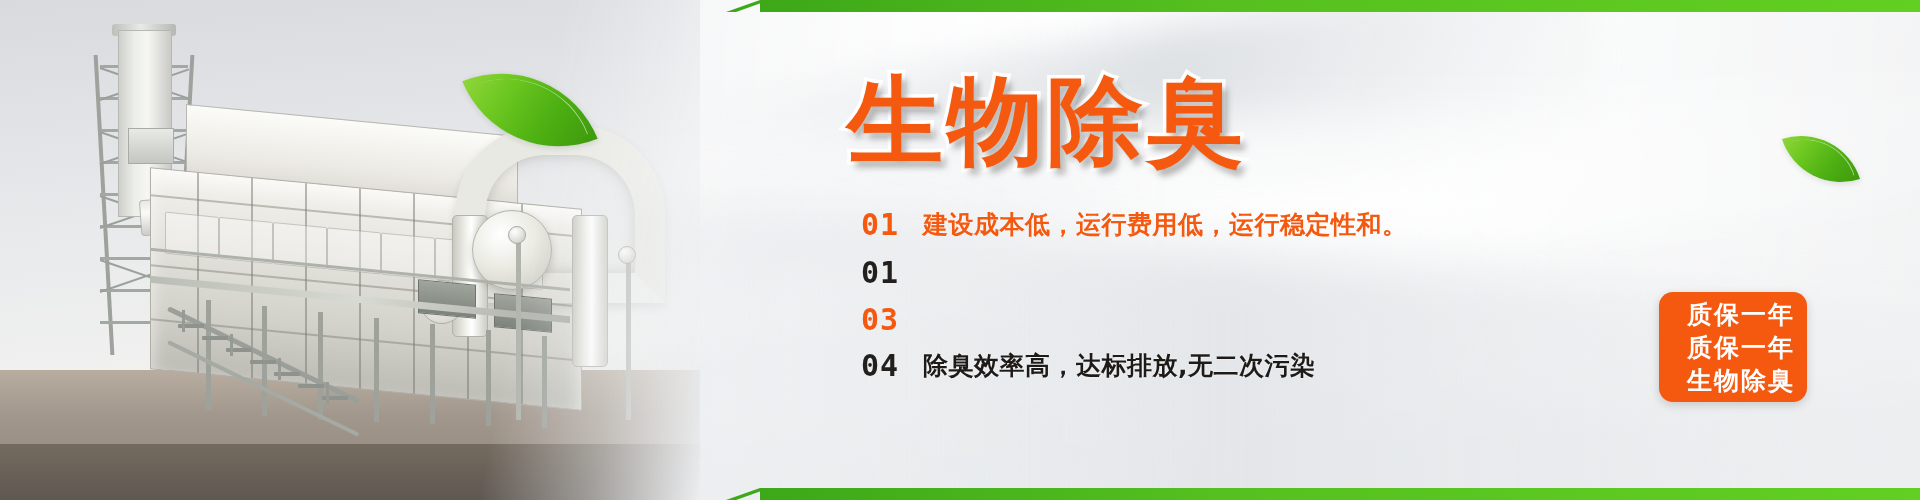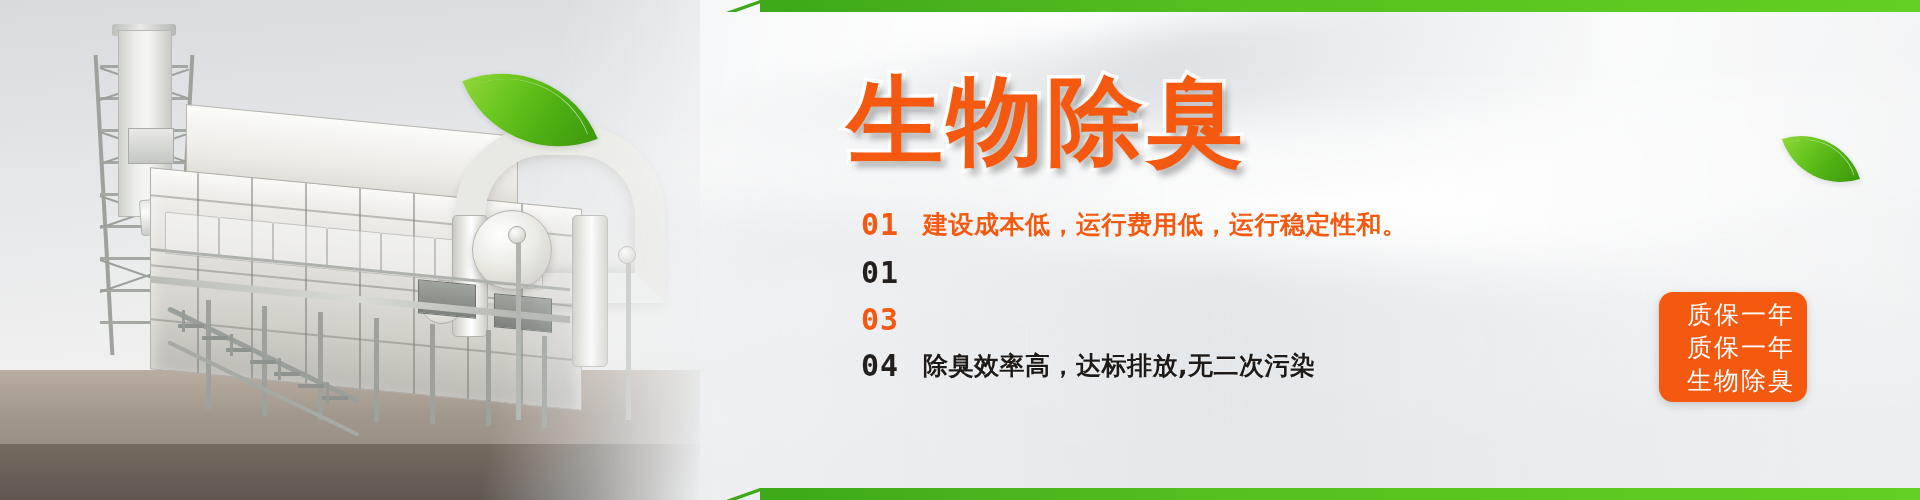--- a/index.html
+++ b/index.html
@@ -244,21 +244,21 @@
   .row.r3{margin-bottom:12px;}
 
   
   .badge{
     position:absolute;left:1648px;top:292px;width:148px;height:110px;
     background:#f4590f;border-radius:14px;
     display:flex;flex-direction:column;align-items:center;justify-content:center;
     box-shadow:0 3px 10px rgba(0,0,0,.16);
   }
   .badge-line{
-    color:#ffffff;font-size:25px;font-weight:normal;letter-spacing:2px;
+    color:#ffffff;font-size:25px;font-weight:bold;letter-spacing:2px;
     line-height:33px;white-space:nowrap;margin-left:16px;
   }
 </style>
 </head>
 <body>
 
 <div class="banner">
 
   <div class="sheen sheen-a"></div>
   <div class="sheen sheen-d"></div>

